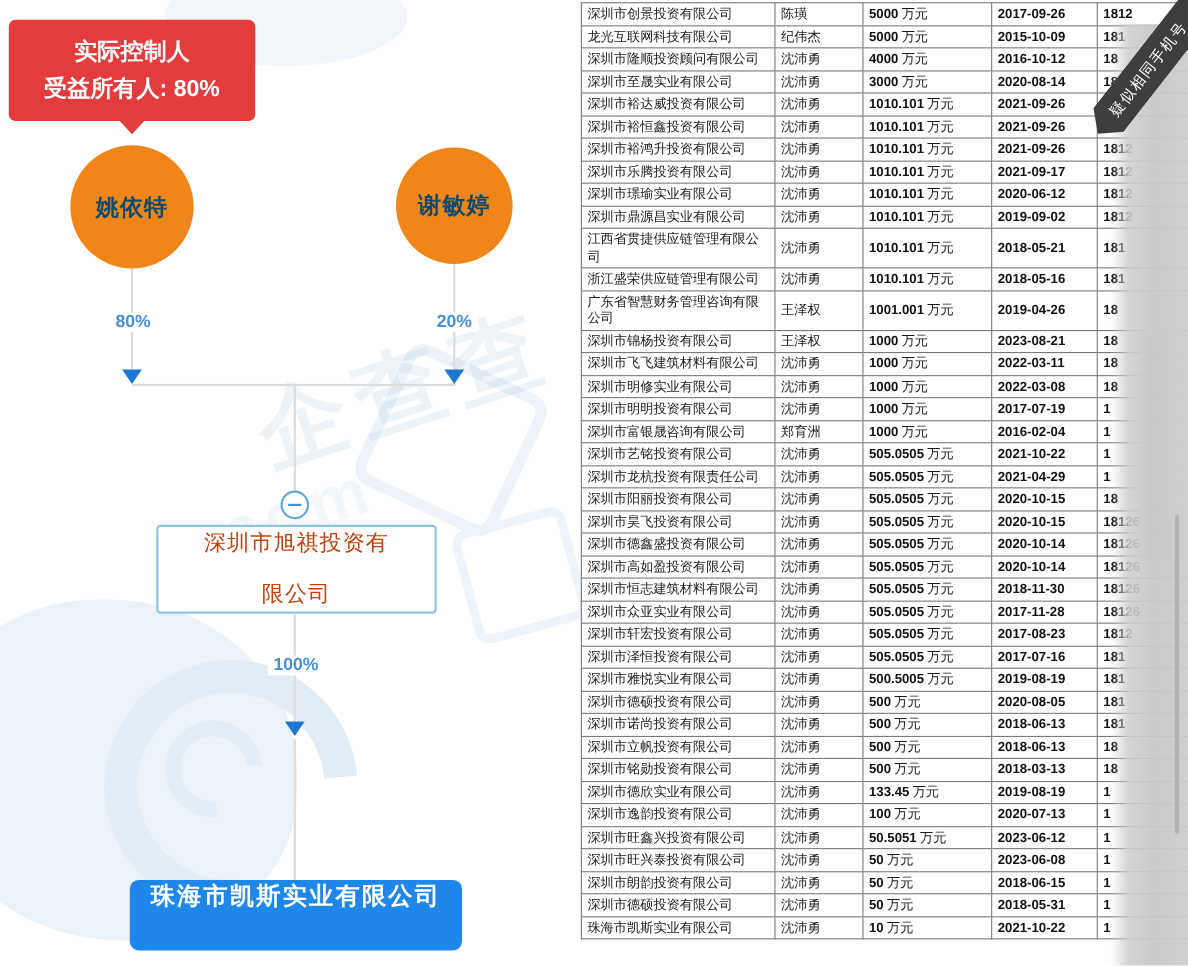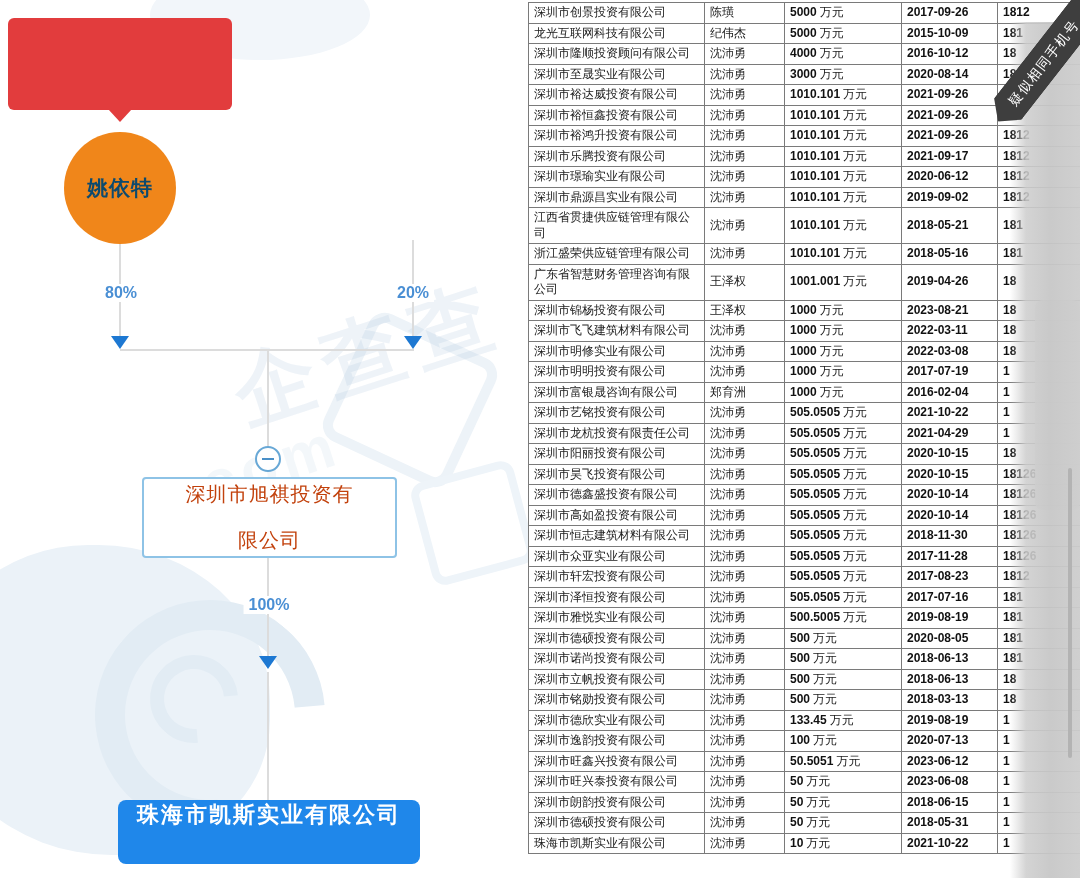--- a/index.html
+++ b/index.html
@@ -117,25 +117,30 @@
     <div class="vline" style="left:267px;top:350px;height:97px;"></div>
     <div class="vline" style="left:267px;top:558px;height:100px;"></div>
     <div class="arrow" style="left:259px;top:656px;"></div>
     <div class="vline" style="left:267px;top:672px;height:128px;"></div>
 
     <div class="pct" style="left:121px;top:284px;">80%</div>
     <div class="pct" style="left:413px;top:284px;">20%</div>
     <div class="pct" style="left:269px;top:596px;">100%</div>
 
     <div class="callout" style="background:#e23c3d;">
+      <div>实际控制人</div>
+      <div>受益所有人: 80%</div>
     </div>
     <div class="callout-tail"></div>
 
     <div class="person p1" style="background:#f0861a;">
       <span>姚依特</span>
+    </div>
+    <div class="person p2" style="background:#f0861a;">
+      <span>谢敏婷</span>
     </div>
 
     <div class="minus-node"></div>
 
     <div class="holding-box">
       <div>深圳市旭祺投资有</div>
       <div>限公司</div>
     </div>
 
     <div class="target-box" style="background:#1f87ea;">

